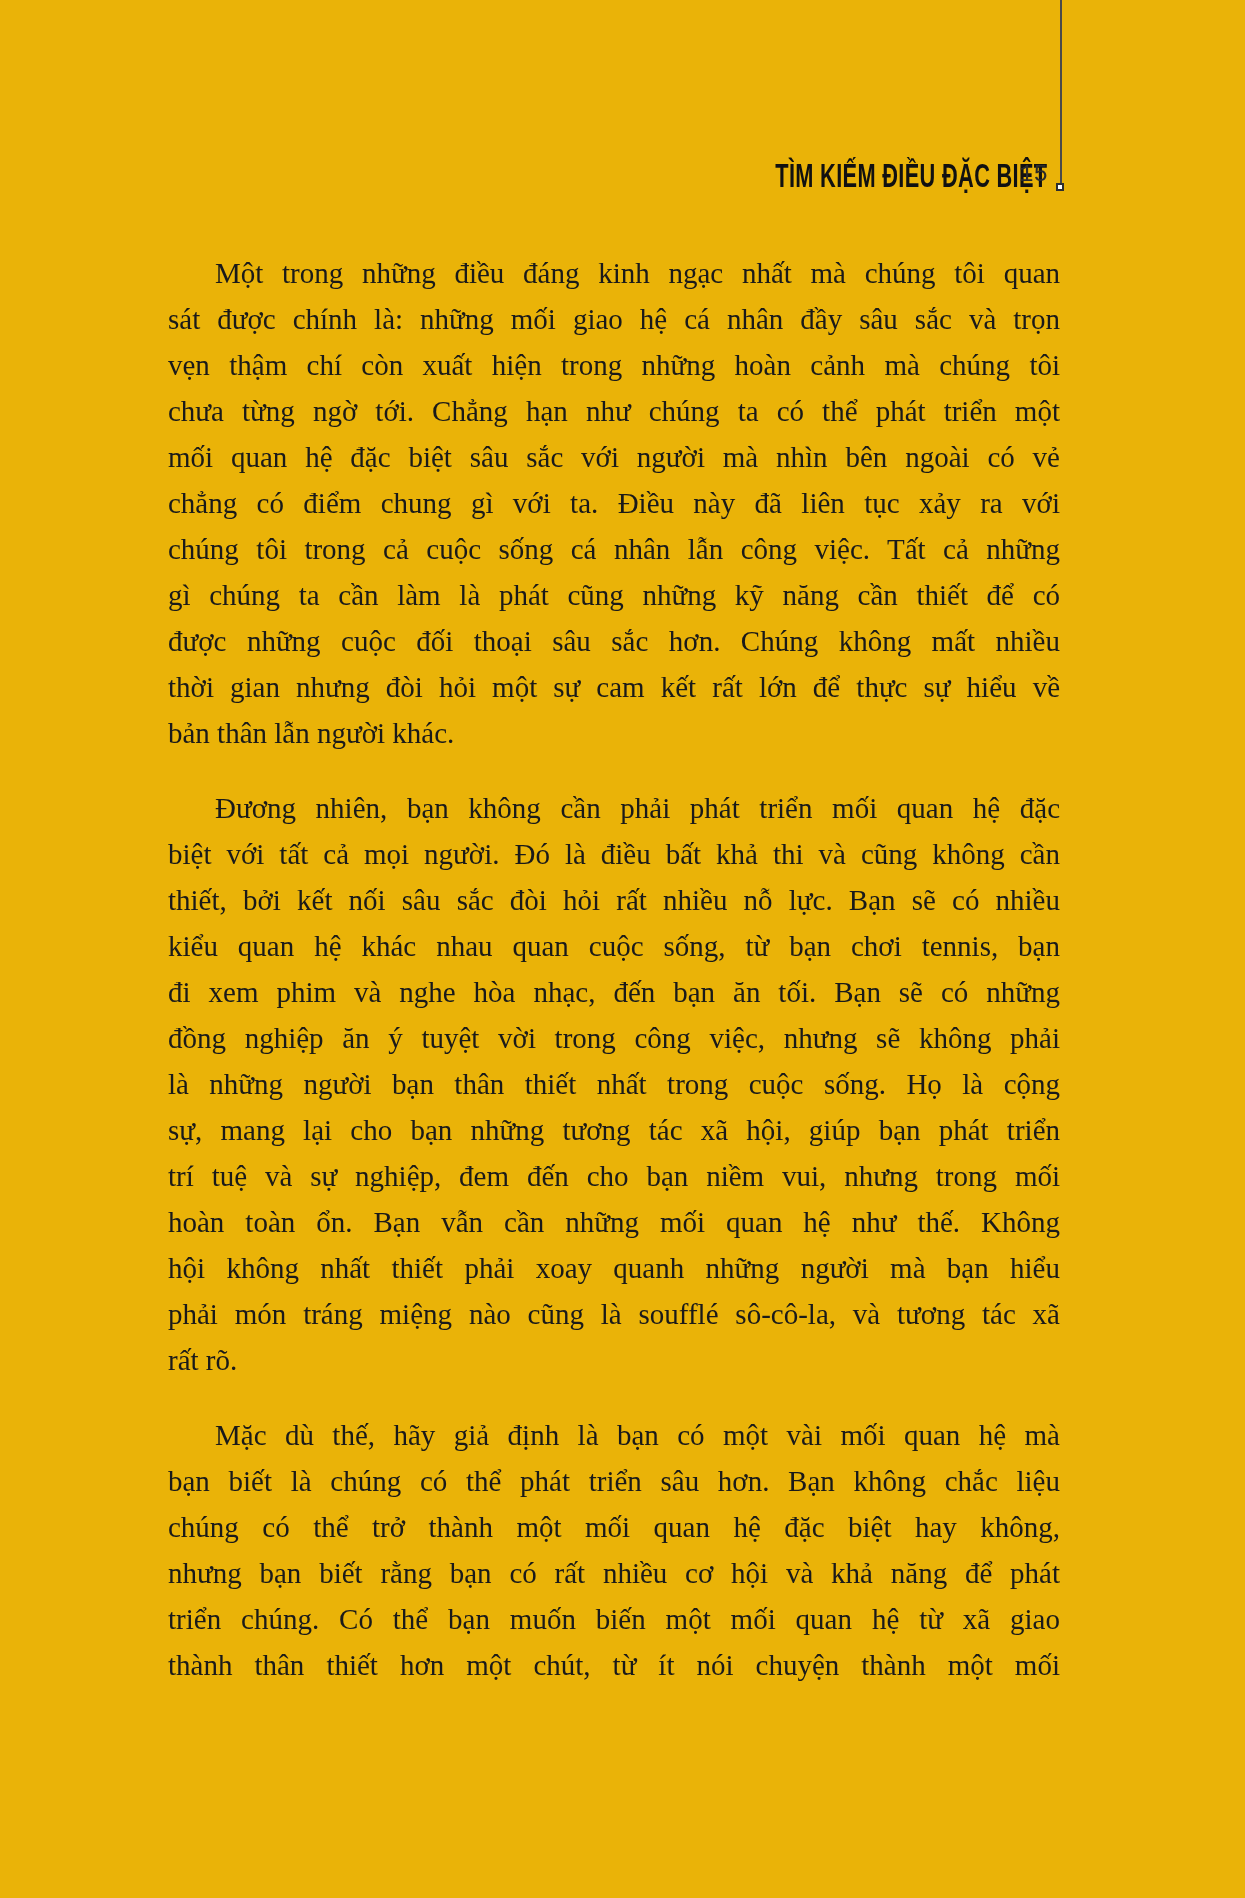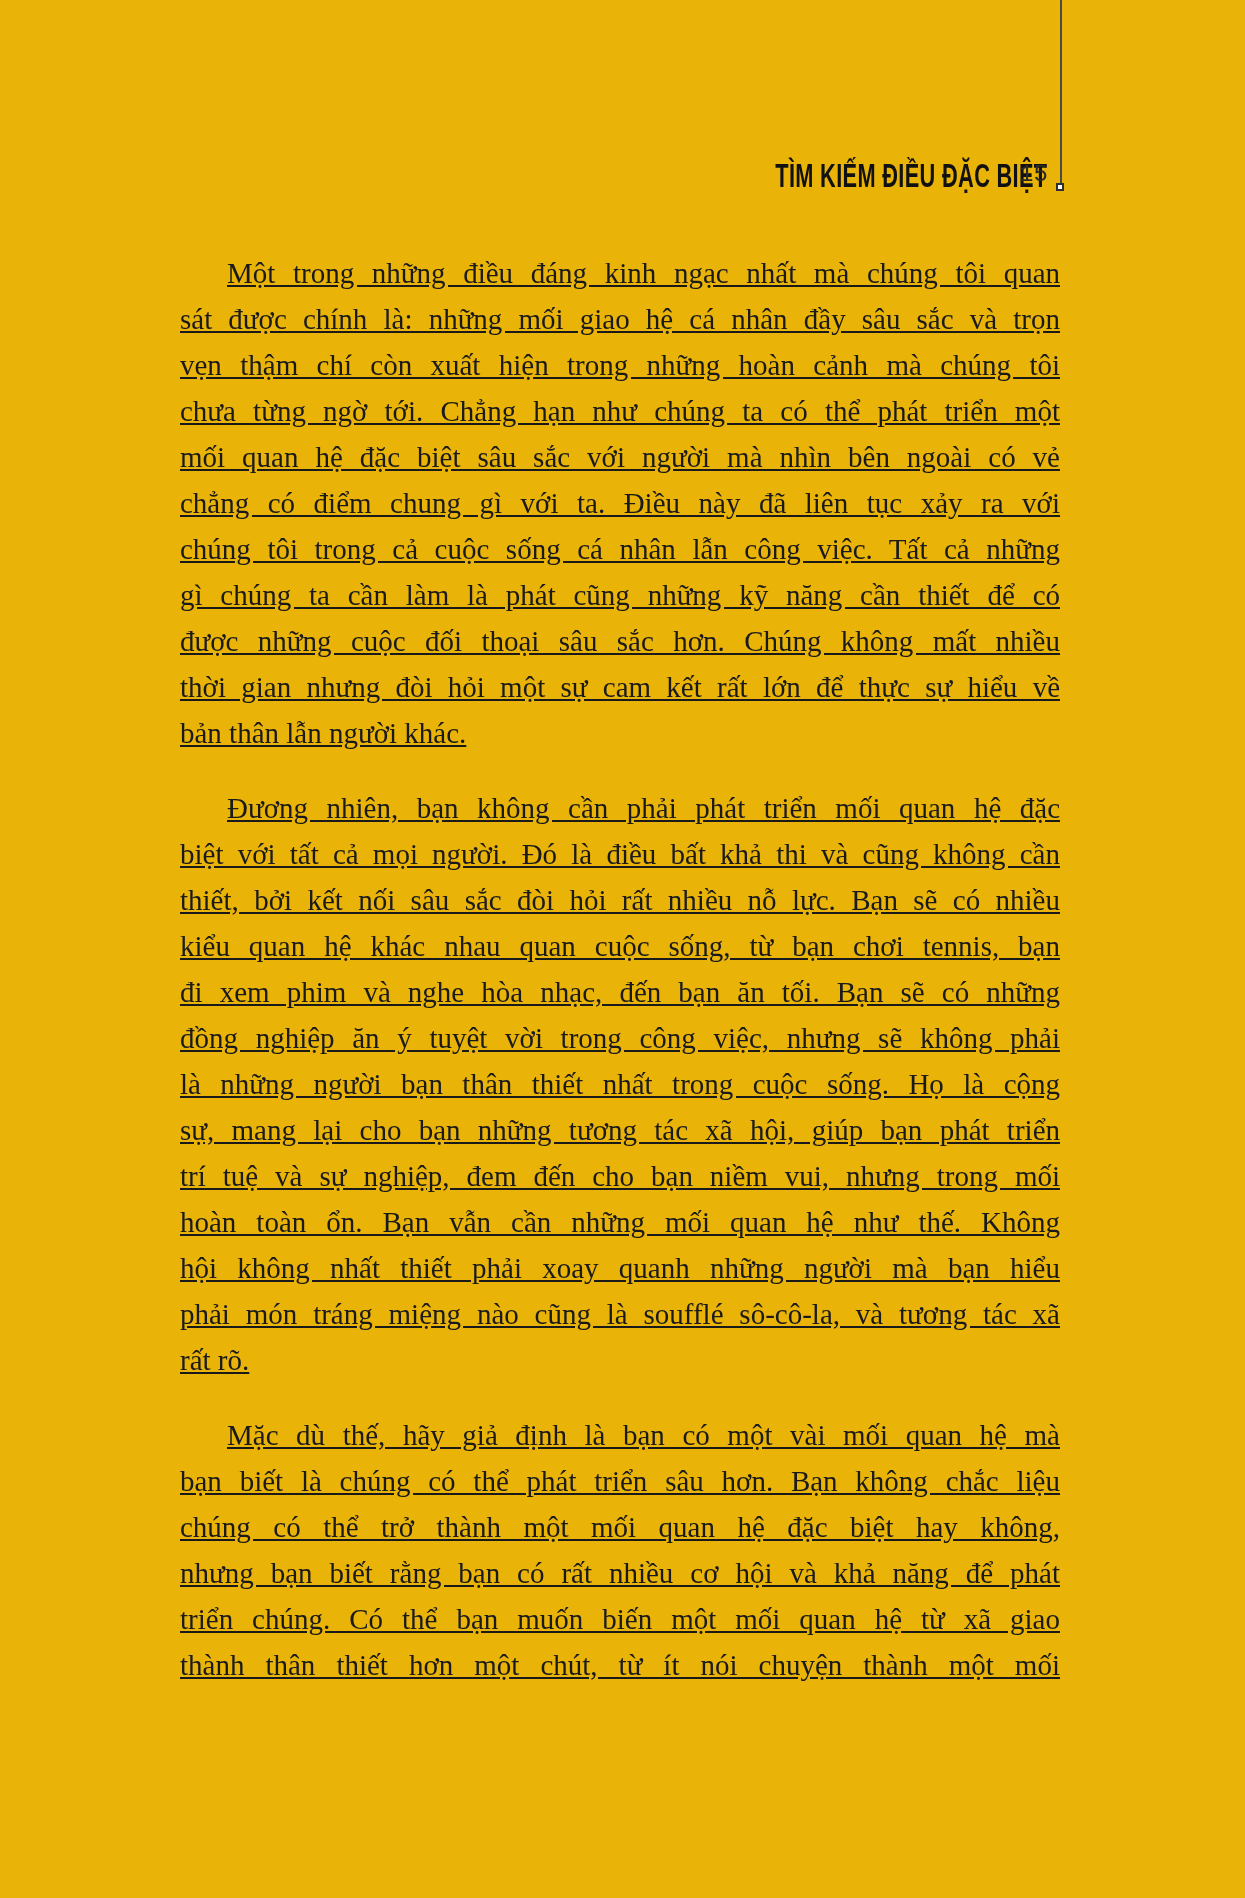--- a/index.html
+++ b/index.html
@@ -60,21 +60,21 @@
 
   
   .text-block {
     position: absolute;
     left: 168px;
     top: 250px;
     width: 892px;
     font-size: 29px;
     line-height: 46px;
   }
-  .para { margin: 0 0 29px 12px; text-decoration: underline; }
+  .para { margin: 0 0 29px 0; }
   .para:last-child { margin-bottom: 0; }
   .line {
     white-space: nowrap;
     text-align: justify;
     text-align-last: justify;
     height: 46px;
   }
   .line.indent { text-indent: 47px; }
   .line.final { text-align-last: left; }
 </style>

